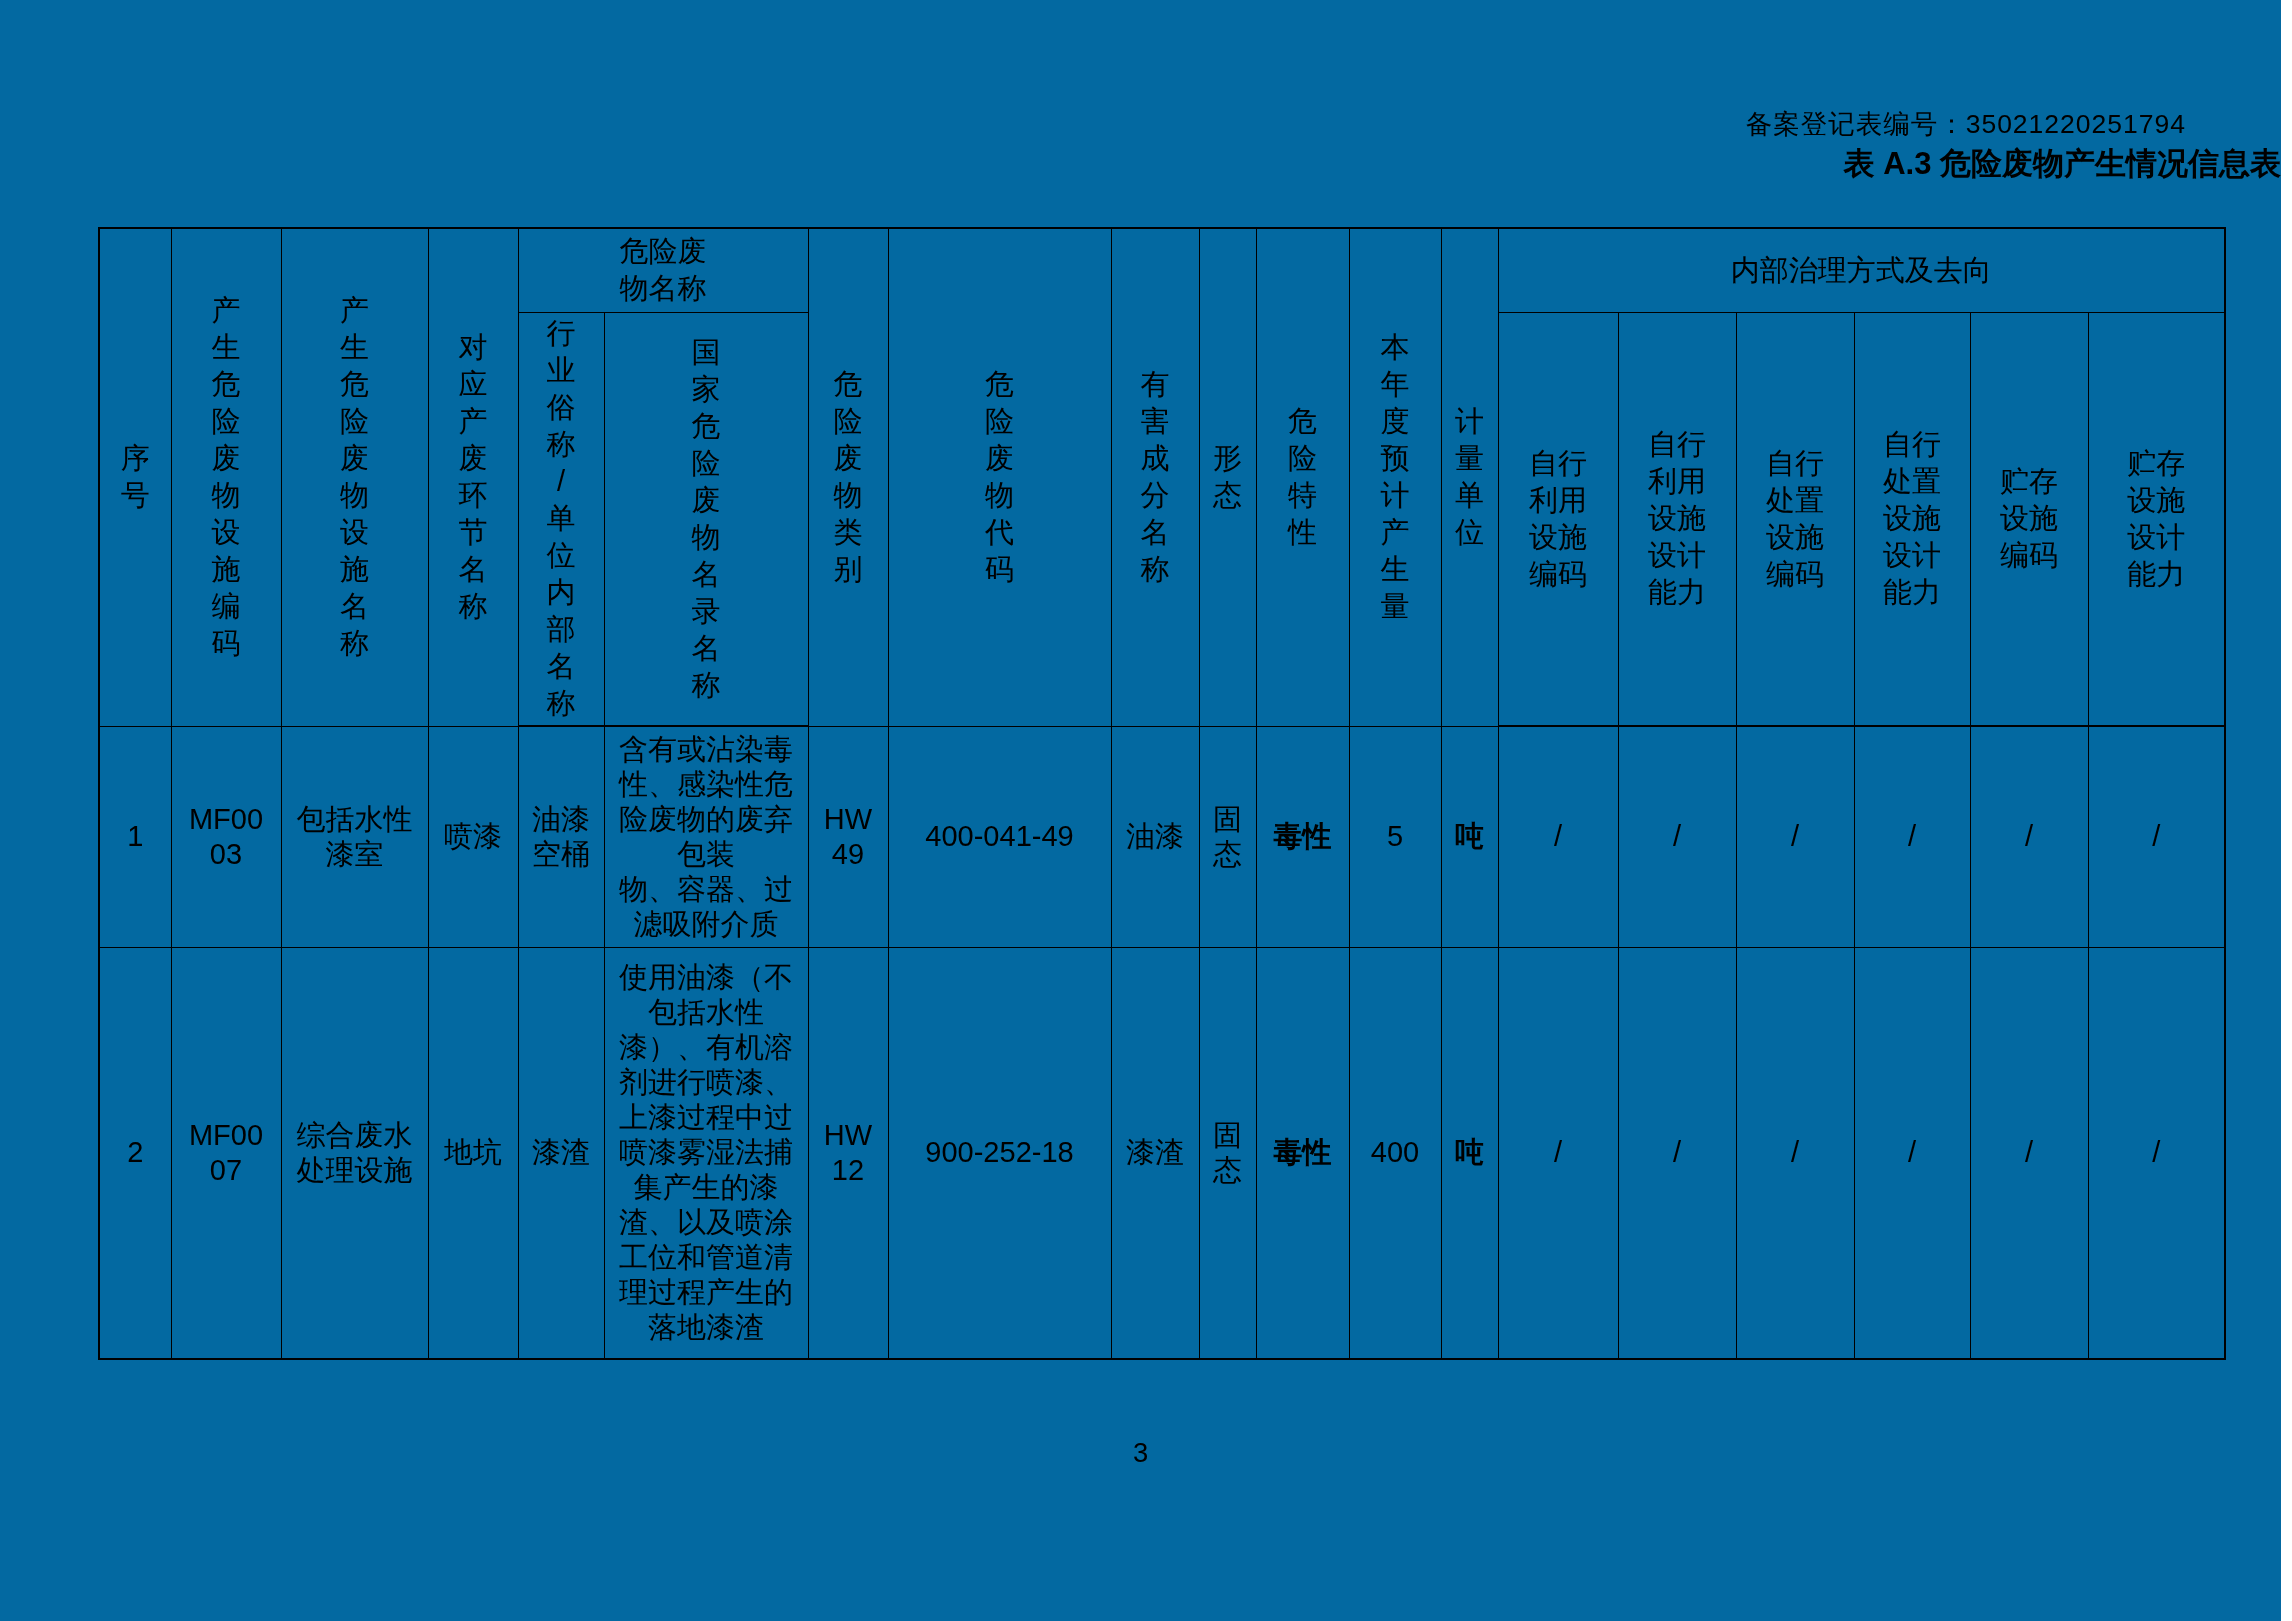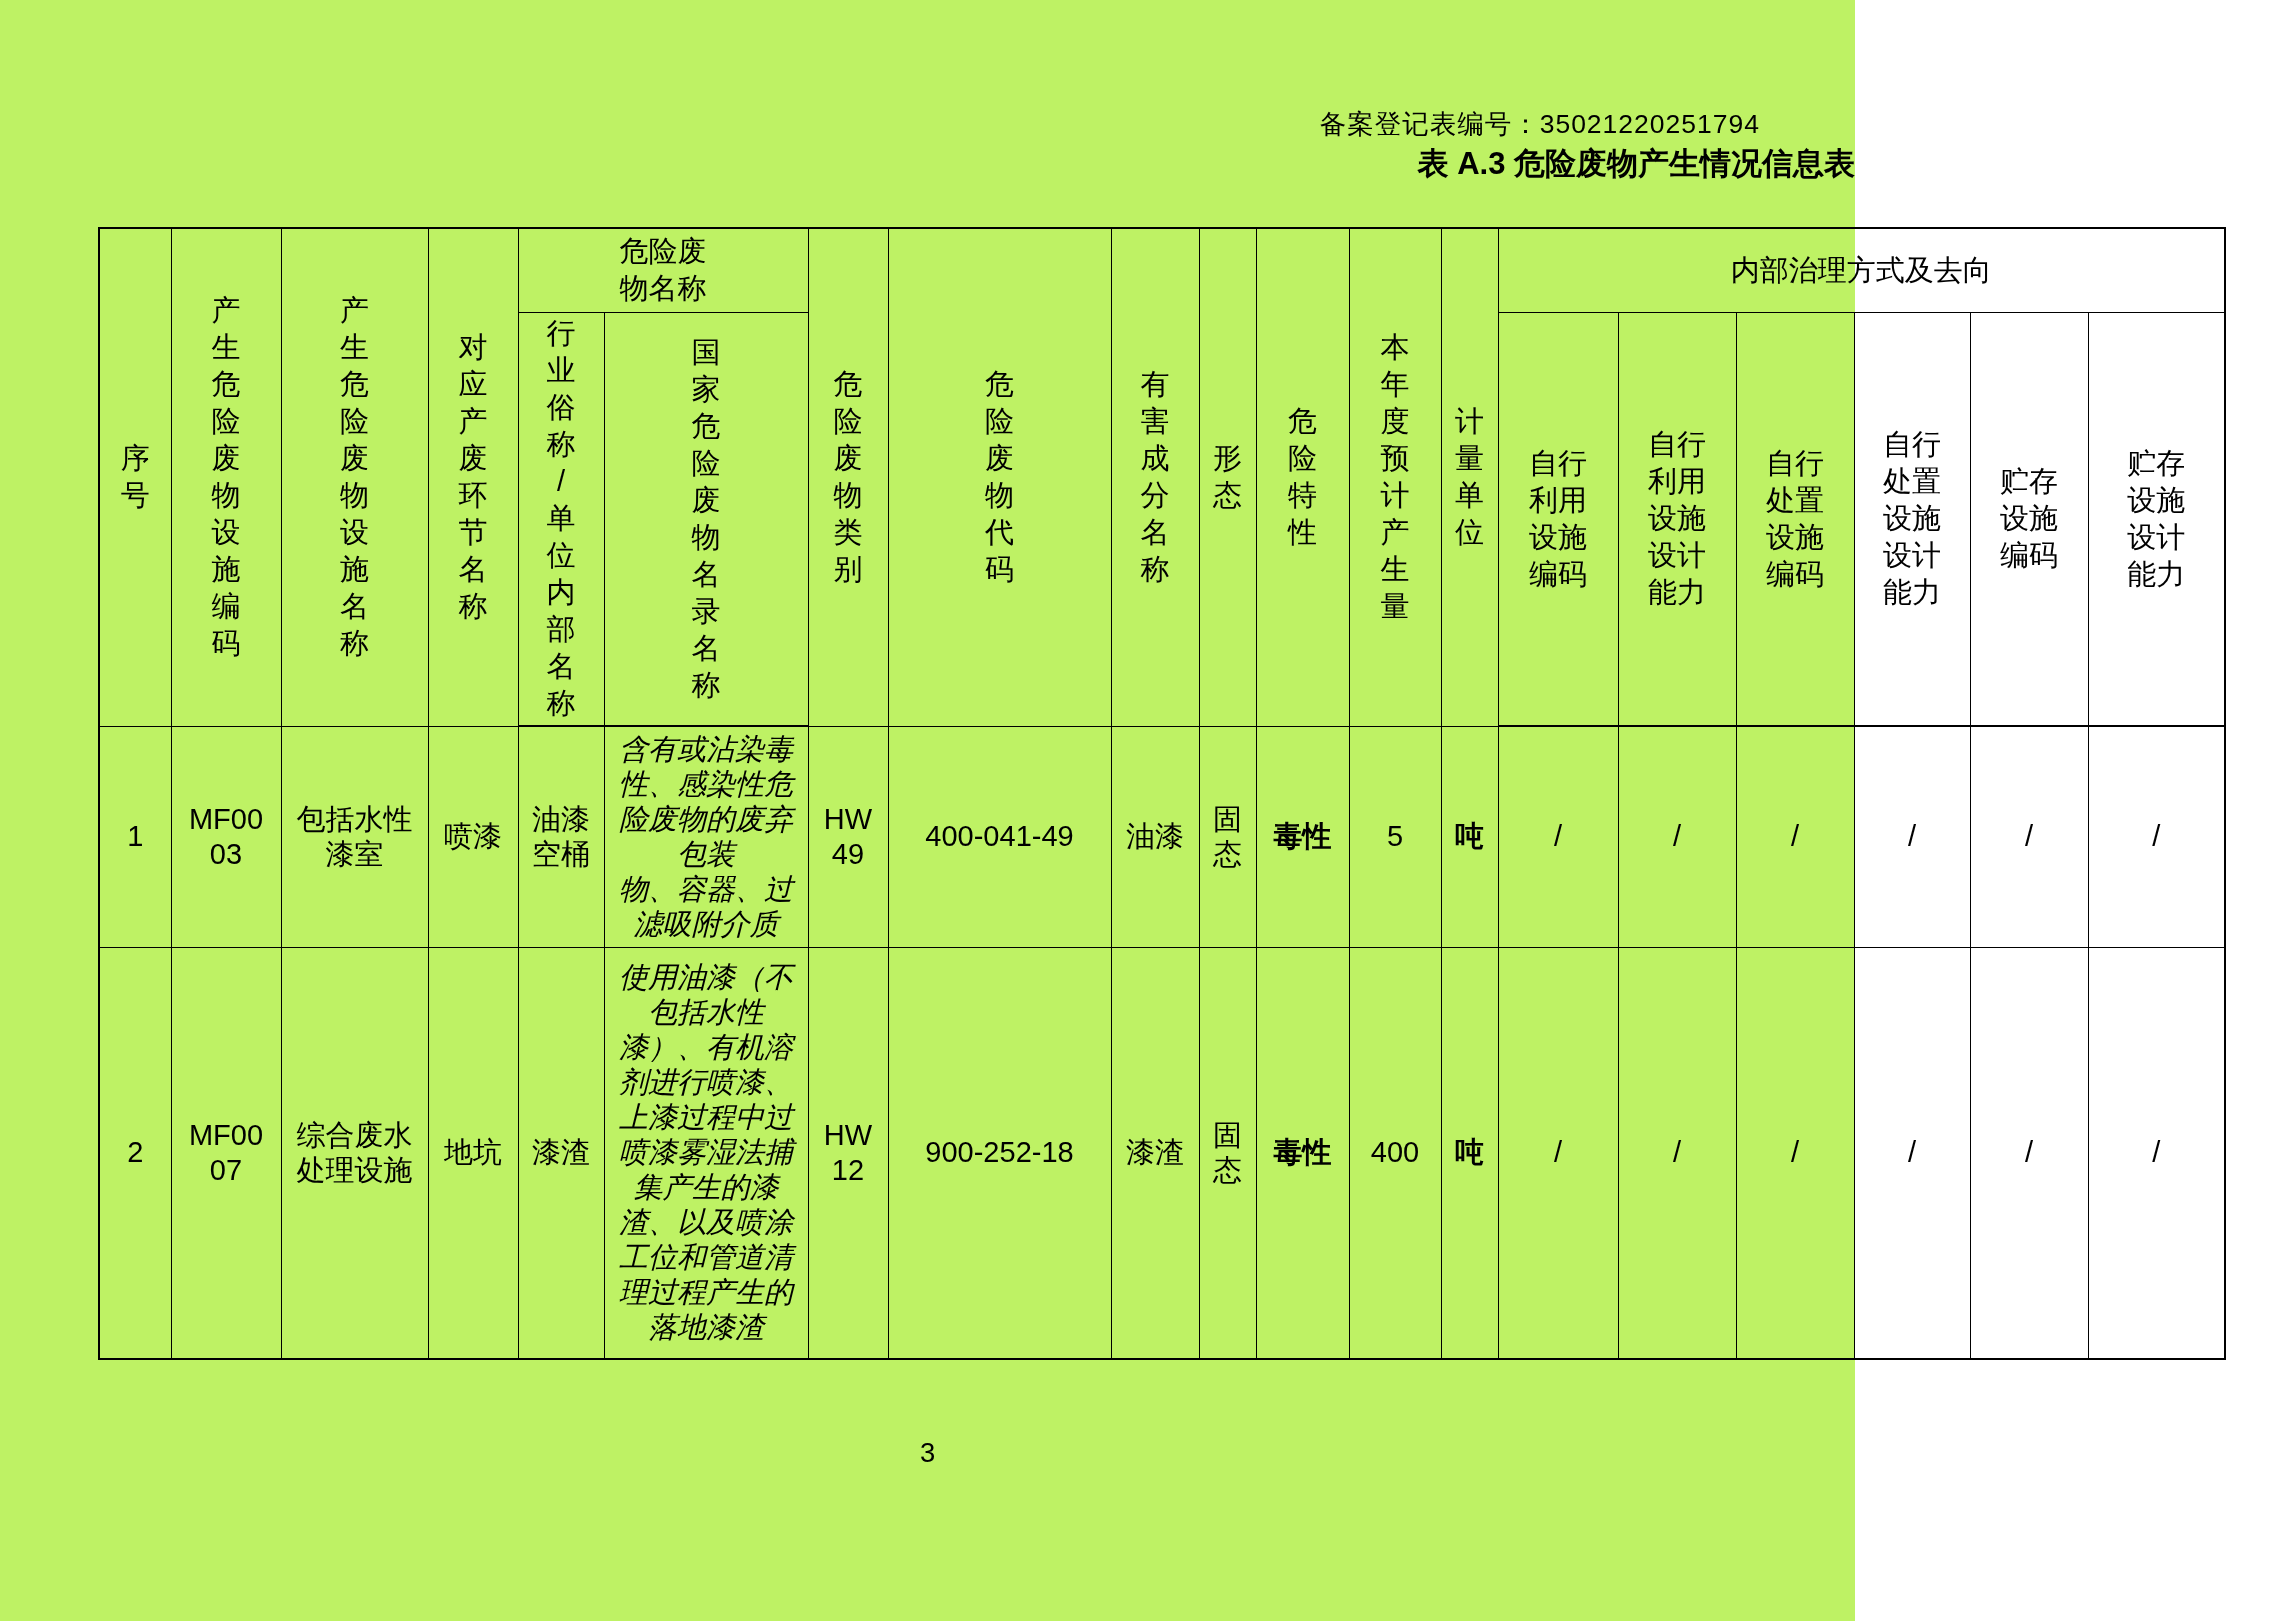--- a/index.html
+++ b/index.html
@@ -2,23 +2,23 @@
 <html><head>
 <meta charset="utf-8">
 <style>
   html, body {
     margin: 0;
     padding: 0;
     background: #ffffff;
   }
   #page {
     position: relative;
-    width: 1855px;
+    width: 2281px;
     height: 1621px;
-    background: #bef264;
+    background: #0369a1;
     font-family: "Liberation Sans", "DejaVu Sans", sans-serif;
     color: #000000;
   }
   #reg-number {
     position: absolute;
     top: 106px;
     right: 95px;
     font-size: 26.5px;
     letter-spacing: 1px;
     white-space: nowrap;
@@ -57,21 +57,21 @@
   
   tr.h td {
     line-height: 37px;
     font-weight: normal;
   }
   tr.h2 td { border-bottom: 2.9px solid #000; }
   td.hdr-rowspan { border-bottom: 2.9px solid #000; }
   
   td.left   { text-align: left; padding-left: 12.7px; padding-right: 3.9px; margin-left: 48px; }
   td.right  { text-align: right; padding-right: 12.7px; }
-  td.longtext { text-align: left; padding-left: 12.7px; padding-right: 2px; line-height: 34px; font-style: italic; }
+  td.longtext { text-align: left; padding-left: 12.7px; padding-right: 2px; line-height: 34px; }
   td.bold   { font-weight: bold; }
   #page-num {
     position: absolute;
     top: 1437px;
     left: 0;
     width: 100%;
     text-align: center;
     font-size: 27.4px;
   }
 </style>

